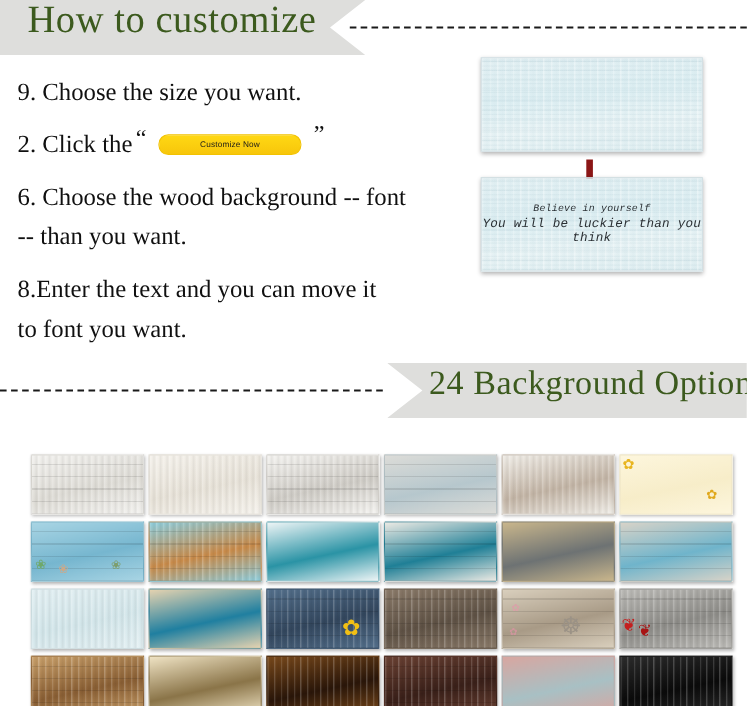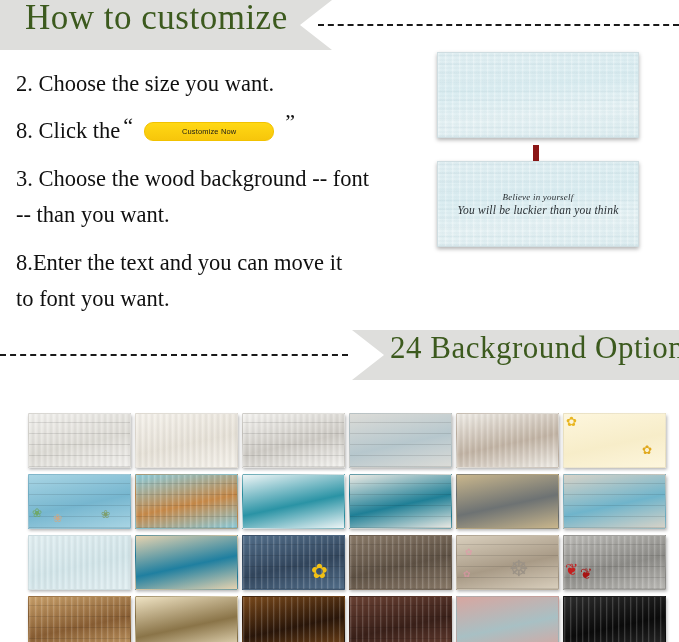--- a/index.html
+++ b/index.html
@@ -97,21 +97,21 @@
       rgba(255,255,255,0) 7px);
     pointer-events:none;
   }
   #sign-blank{margin:0 0 0 5px;}
   #sign-filled{margin:23px 0 0 5px;}
 
   .sign-text{
     position:absolute;left:0;right:0;top:50%;transform:translateY(-50%);
     text-align:center;z-index:3;
     color:#2a2f33;
-    font-family:Liberation Serif, serif;
+    font-family:Liberation Mono, monospace;
     font-style:italic;
   }
   .sign-line1{font-size:9px;letter-spacing:.2px;}
   .sign-line2{font-size:11.5px;letter-spacing:.2px;margin-top:2px;}
 
   
   #arrow{
     position:absolute;left:92px;top:93px;width:24px;height:36px;
   }
   #arrow .shaft{
@@ -152,31 +152,31 @@
 </style>
 </head>
 <body>
 
 <div class="dash" id="dash-top"></div>
 <div class="banner" id="banner-top"></div>
 <div class="banner-title" id="title-how">How to customize</div>
 
 <div class="steps">
 
-  <div class="step">2. Choose the size you want.</div>
+  <div class="step">9. Choose the size you want.</div>
 
   <div class="step step-2">
-    <span>8. Click the</span>
+    <span>2. Click the</span>
     <span class="quote quote-open">“</span>
     <span class="cta-btn">Customize Now</span>
     <span class="quote quote-close">”</span>
   </div>
 
   <div class="step">
-    <div>3. Choose the wood background -- font</div>
+    <div>6. Choose the wood background -- font</div>
     <div>-- than you want.</div>
   </div>
 
   <div class="step">
     <div>8.Enter the text and you can move it</div>
     <div>to font you want.</div>
   </div>
 </div>
 
 <div id="preview">

